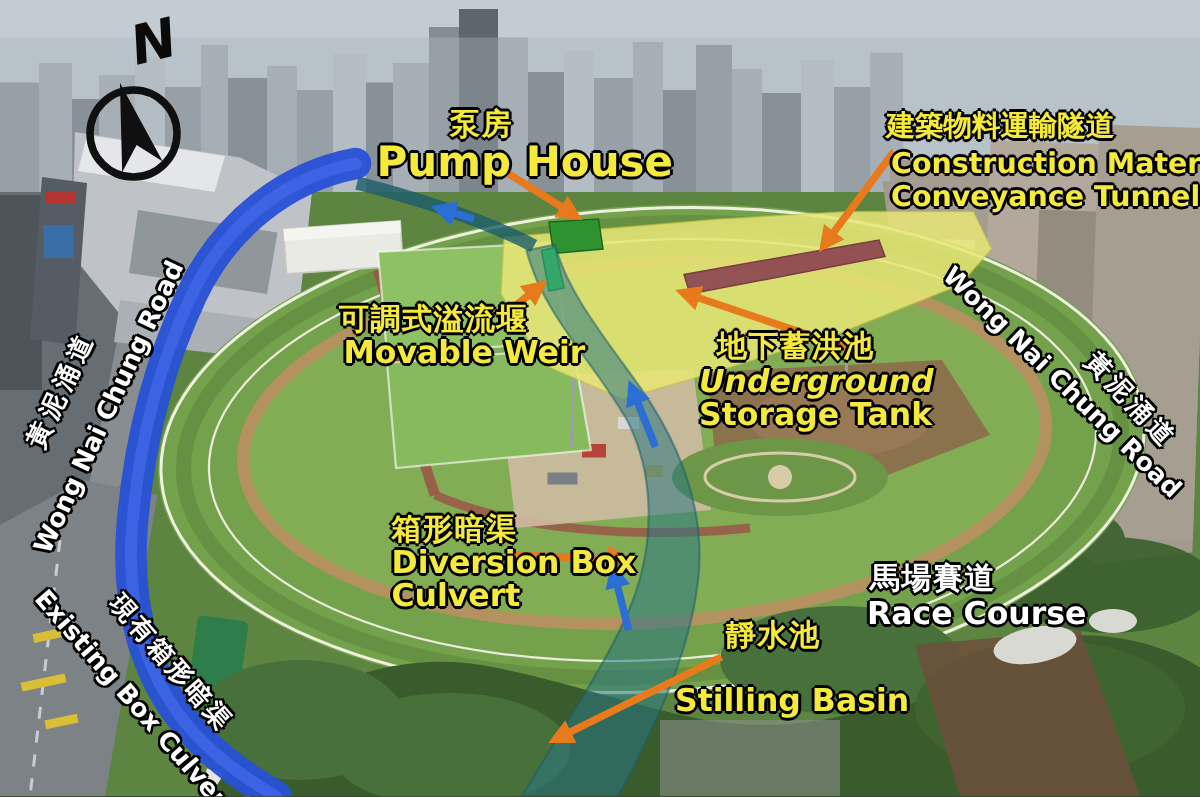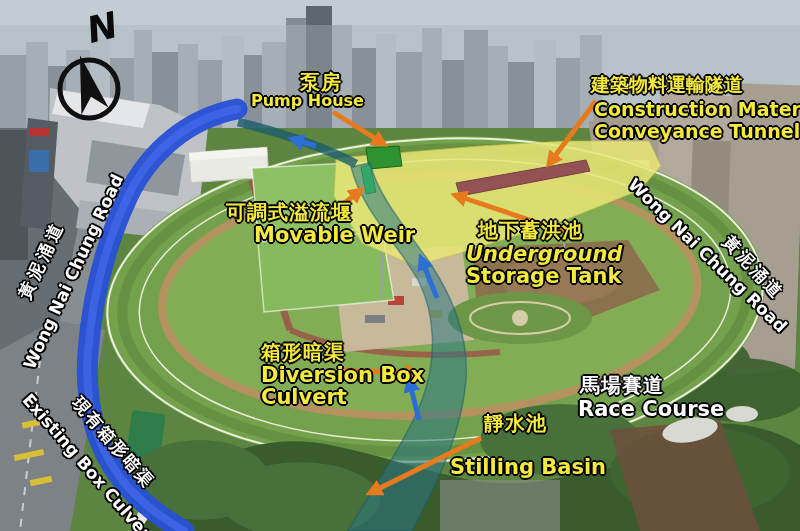--- a/index.html
+++ b/index.html
@@ -12,21 +12,21 @@
   .lbl{
     position:absolute;white-space:nowrap;line-height:1.05;
     font-weight:800;color:#f4e93d;
     text-shadow:-1px -1px 0 #000,1px -1px 0 #000,-1px 1px 0 #000,1px 1px 0 #000,
                 -2px 0 0 #000,2px 0 0 #000,0 -2px 0 #000,0 2px 0 #000;
   }
   .white{color:#ffffff;}
   .zh{font-size:20px;letter-spacing:1px;}
   .zh-sm{font-size:19px;}
   .en{font-size:21px;}
-  .en-lg{font-size:16px;}
+  .en-lg{font-size:28px;}
   .en-md{font-size:19px;}
   .rot{transform-origin:center center;}
   .road{font-size:17px;}
 </style>
 </head>
 <body>
 
 <div id="stage">
 
   <svg id="photo" width="800" height="531" viewBox="0 0 800 531">
@@ -204,21 +204,21 @@
   <div>
 
     <div class="lbl zh" style="left:300px;top:72px;">泵房</div>
     <div class="lbl en-lg" style="left:251px;top:93px;">Pump House</div>
 
     <div class="lbl zh-sm" style="left:591px;top:75px;">建築物料運輸隧道</div>
     <div class="lbl en-md" style="left:594px;top:100px;">Construction Material</div>
     <div class="lbl en-md" style="left:594px;top:122px;">Conveyance Tunnel</div>
 
     <div class="lbl zh" style="left:226px;top:202px;">可調式溢流堰</div>
-    <div class="lbl en" style="left:229px;top:224px;margin-left:25px;">Movable Weir</div>
+    <div class="lbl en" style="left:229px;top:224px;">Movable Weir</div>
 
     <div class="lbl zh" style="left:462px;top:220px;margin-left:16px;">地下蓄洪池</div>
     <div class="lbl en" style="left:466px;top:243px;font-style:italic;">Underground</div>
     <div class="lbl en" style="left:466px;top:265px;">Storage Tank</div>
 
     <div class="lbl zh" style="left:261px;top:342px;">箱形暗渠</div>
     <div class="lbl en" style="left:261px;top:364px;">Diversion Box</div>
     <div class="lbl en" style="left:261px;top:386px;">Culvert</div>
 
     <div class="lbl zh white" style="left:580px;top:375px;">馬場賽道</div>

